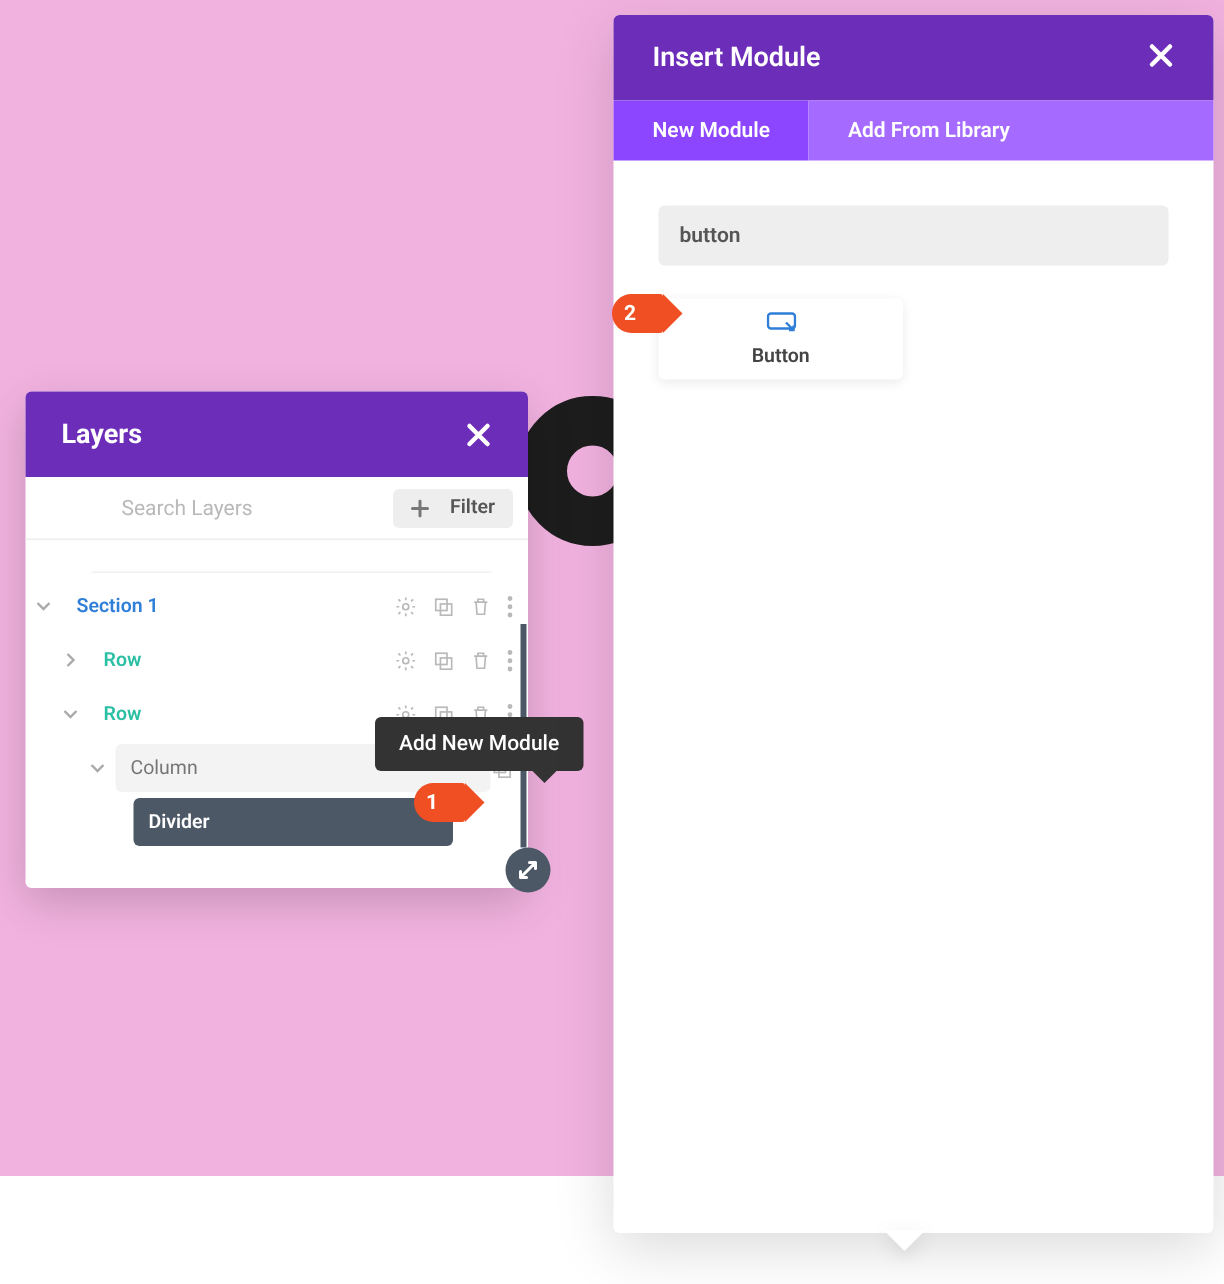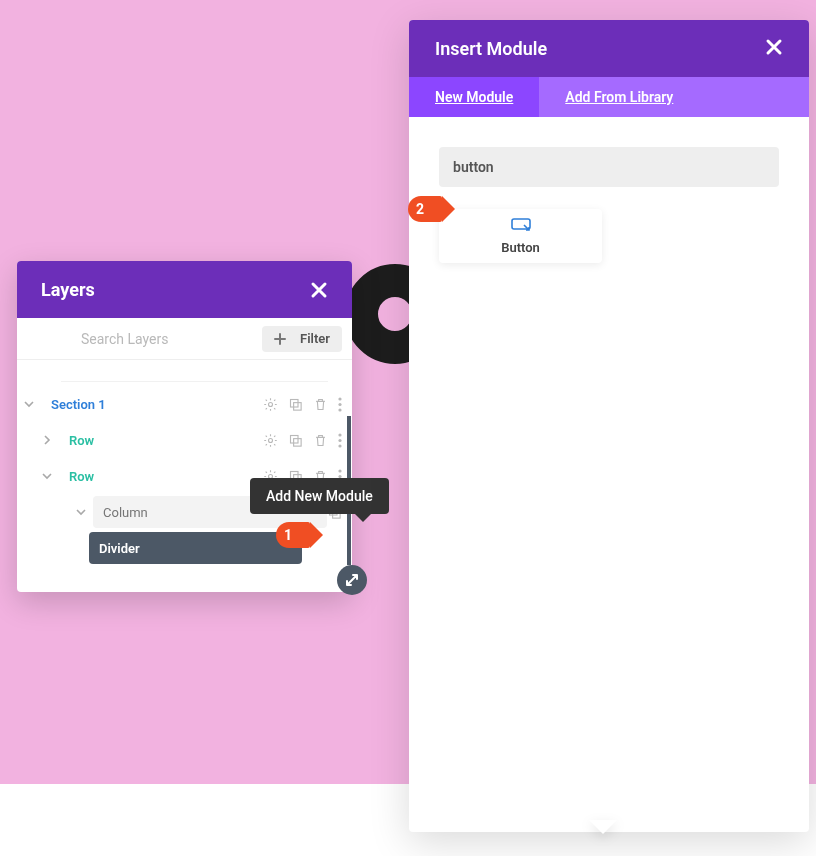--- a/index.html
+++ b/index.html
@@ -28,44 +28,44 @@
   .tree-row .arrow svg { display: block; }
   .tree-row .lbl-box { flex: 1; display: flex; align-items: center; height: 32px; padding-left: 10px; border-radius: 4px; }
   .tree-row .tools { display: flex; gap: 10px; align-items: center; padding-right: 10px; }
   .tree-row .tools svg { display: block; }
   .tree-row .tools span { cursor: pointer; }
 
   .row-section .lbl-box { color: #2f7fd9; font-weight: 600; }
   .row-row .lbl-box { color: #2bbfa3; font-weight: 600; }
   .row-row { padding-left: 18px; }
   .row-row .arrow { width: 24px; }
-  .row-column { padding-left: 52px; }
+  .row-column { padding-left: 36px; }
   .row-column .lbl-box { background: #f3f3f3; color: #767676; }
   .row-column .arrow { width: 24px; }
   .row-divider { padding-left: 72px; }
   .row-divider .lbl-box { background: #4c5866; color: #fff; font-weight: 600; }
   .row-divider .tools svg { stroke: #fff; fill: #fff; }
 
   .truncated-top { height: 14px; margin: 0 24px 4px 44px; border-bottom: 1px solid #f1f1f1; }
 
   .plus-add { position: absolute; right: 14px; top: 524px; transform: translateY(-50%); width: 20px; height: 20px; display:flex; align-items:center; justify-content:center; cursor: pointer; }
 
   .tooltip { position: absolute; left: 250px; top: 478px; background: #333; color: #fff; font-size: 14px; padding: 10px 16px; border-radius: 4px; font-weight: 500; white-space: nowrap; }
   .tooltip:after { content:""; position:absolute; bottom:-8px; right: 18px; border: 8px solid transparent; border-top-color: #333; border-bottom: none; }
 
   .resize-handle { position: absolute; left: 337px; top: 565px; width: 30px; height: 30px; background: #4c5866; border-radius: 50%; display:flex; align-items:center; justify-content:center; cursor: nwse-resize; }
   .selection-bar { position: absolute; left: 347px; top: 416px; width: 4px; height: 149px; background: #4c5866; }
 
   
-  .insert { position: absolute; left: 409px; top: 20px; width: 400px; height: 812px; background: #fff; border-radius: 4px; box-shadow: 0 10px 40px rgba(0,0,0,0.15); display:flex; flex-direction: column; }
+  .insert { position: absolute; left: 409px; top: 10px; width: 400px; height: 812px; background: #fff; border-radius: 4px; box-shadow: 0 10px 40px rgba(0,0,0,0.15); display:flex; flex-direction: column; }
   .insert-head { background: #6c2eb9; border-radius: 4px 4px 0 0; height: 57px; display: flex; align-items: center; padding: 0 26px; }
   .insert-title { color: #fff; font-size: 18px; font-weight: 600; flex: 1; }
   .insert-close { color: #fff; cursor: pointer; }
   .insert-tabs { display: flex; }
-  .insert-tab { flex: 0 0 auto; height: 40px; display:flex; align-items:center; padding: 0 26px; font-size: 14px; font-weight: 600; cursor:pointer;text-decoration:underline; }
+  .insert-tab { flex: 0 0 auto; height: 40px; display:flex; align-items:center; padding: 0 26px; font-size: 14px; font-weight: 600; cursor:pointer; }
   .insert-tab.active { background: #8c46ff; color: #fff; }
   .insert-tab.inactive { background: #a56aff; color: #fff; flex: 1; }
   .insert-body { padding: 30px; }
   .insert-search { width: 100%; height: 40px; border: none; background: #eee; border-radius: 4px; padding: 0 14px; font-size: 14px; font-weight: 600; color: #555; outline: none; }
   .mods-grid { margin-top: 22px; display: grid; grid-template-columns: repeat(2, 1fr); gap: 14px; }
   .mod { height: 54px; background:#fff; border: none; box-shadow: 0 2px 8px rgba(0,0,0,0.08); border-radius: 4px; display:flex; flex-direction:column; align-items:center; justify-content:center; gap: 4px; cursor:pointer; }
   .mod-label { font-size: 13px; font-weight: 600; color: #444; }
   .insert-arrow { position:absolute; left: 589px; top: 820px; width: 0; height: 0; border: 14px solid transparent; border-top-color: #fff; filter: drop-shadow(0 4px 6px rgba(0,0,0,0.1)); }
 
   

